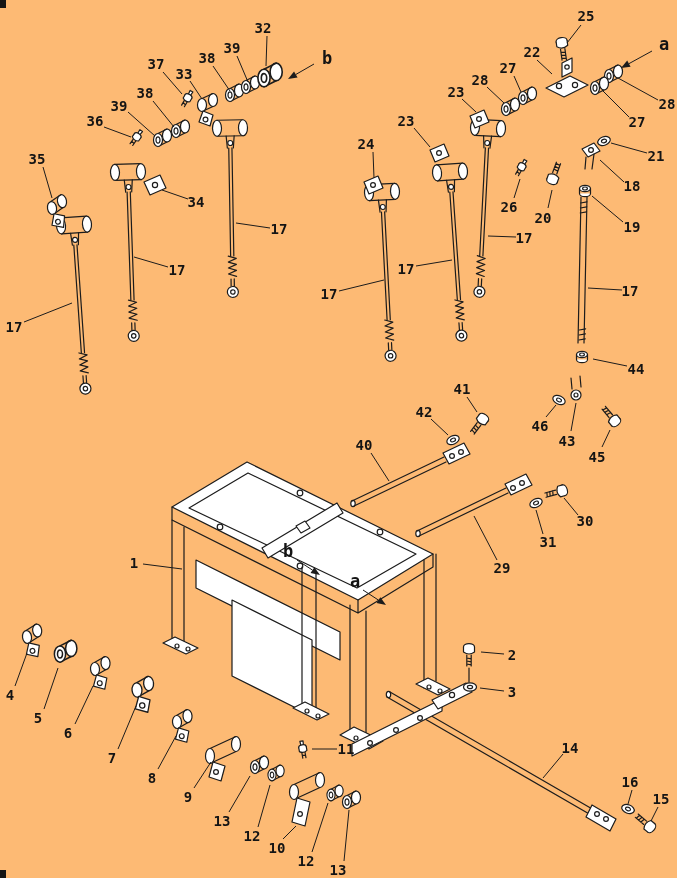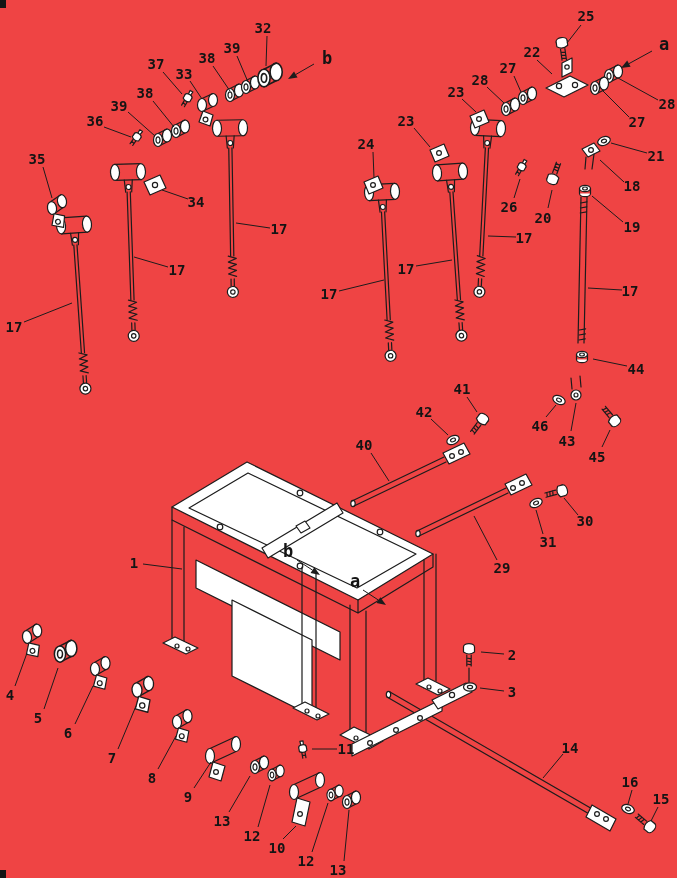--- a/index.html
+++ b/index.html
@@ -1,16 +1,16 @@
 <!DOCTYPE html>
 <html><head>
 <meta charset="utf-8">
 <style>
   html,body{margin:0;padding:0;background:#ffffff;}
-  .stage{position:relative;width:677px;height:878px;background:#ef4444;overflow:hidden;}
+  .stage{position:relative;width:677px;height:878px;background:#fdba74;overflow:hidden;}
   svg{display:block;}
   text.part-label{font:700 14px "DejaVu Sans Mono","DejaVu Sans",monospace;fill:#141414;
     text-anchor:middle;dominant-baseline:central;}
   text.view-letter{font:700 17px "DejaVu Sans Mono","DejaVu Sans",monospace;fill:#141414;
     text-anchor:middle;dominant-baseline:central;}
   .leader,.arrow-shaft{stroke:#1c1c1c;stroke-width:1;fill:none;}
   .arrow-head{fill:#1c1c1c;stroke:none;}
 </style>
 </head>
 <body>

